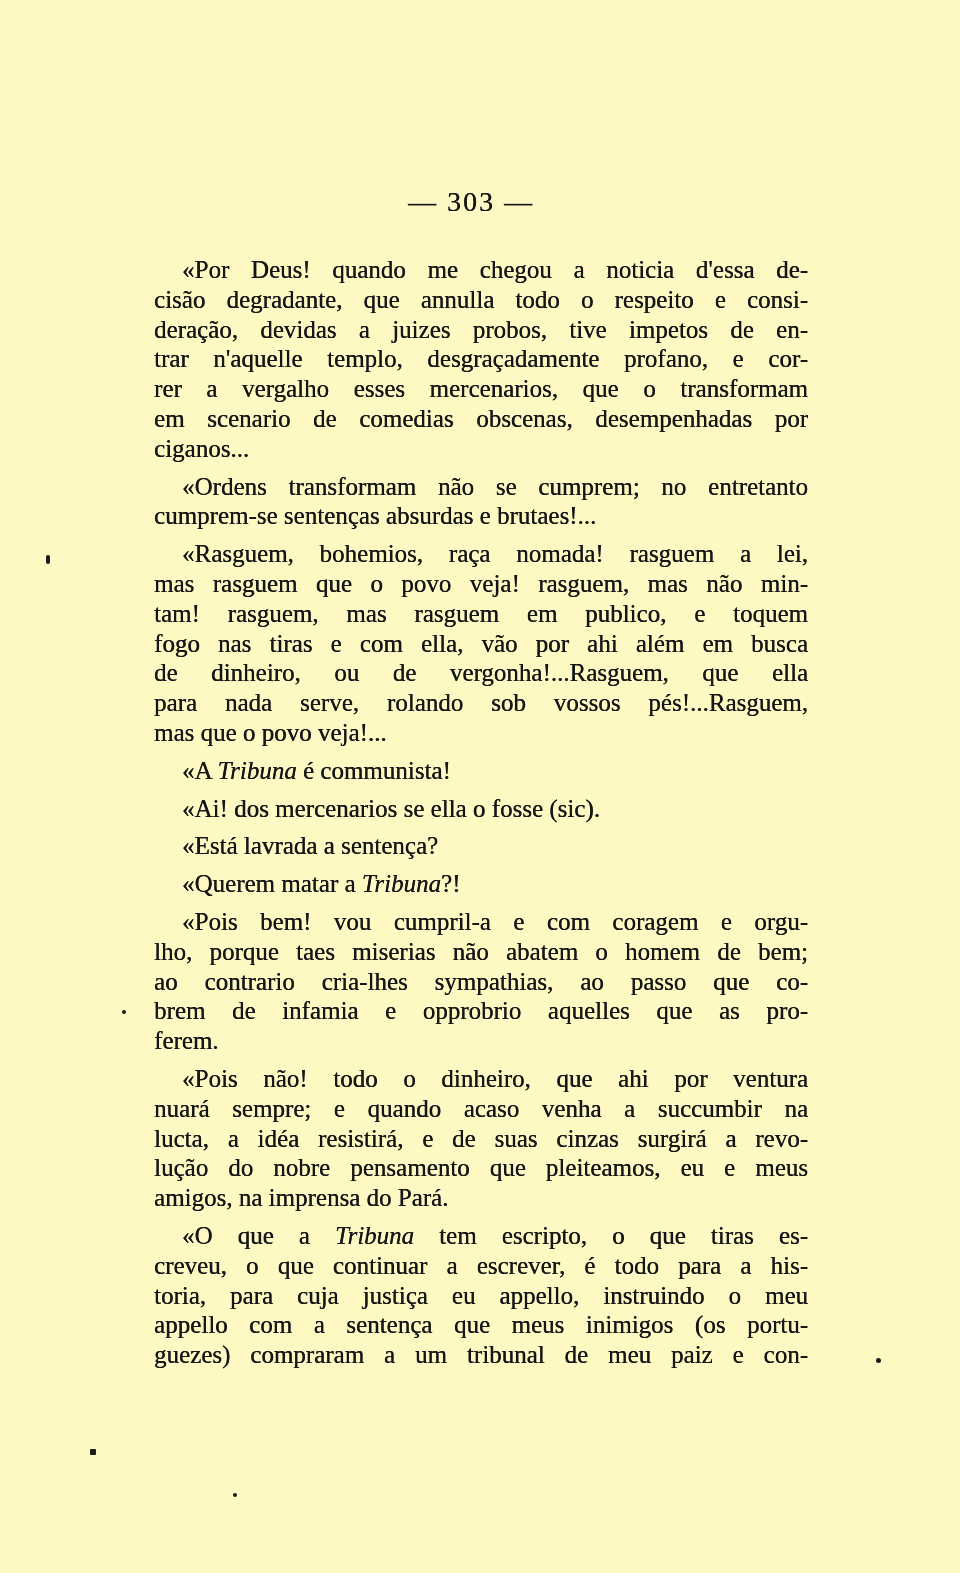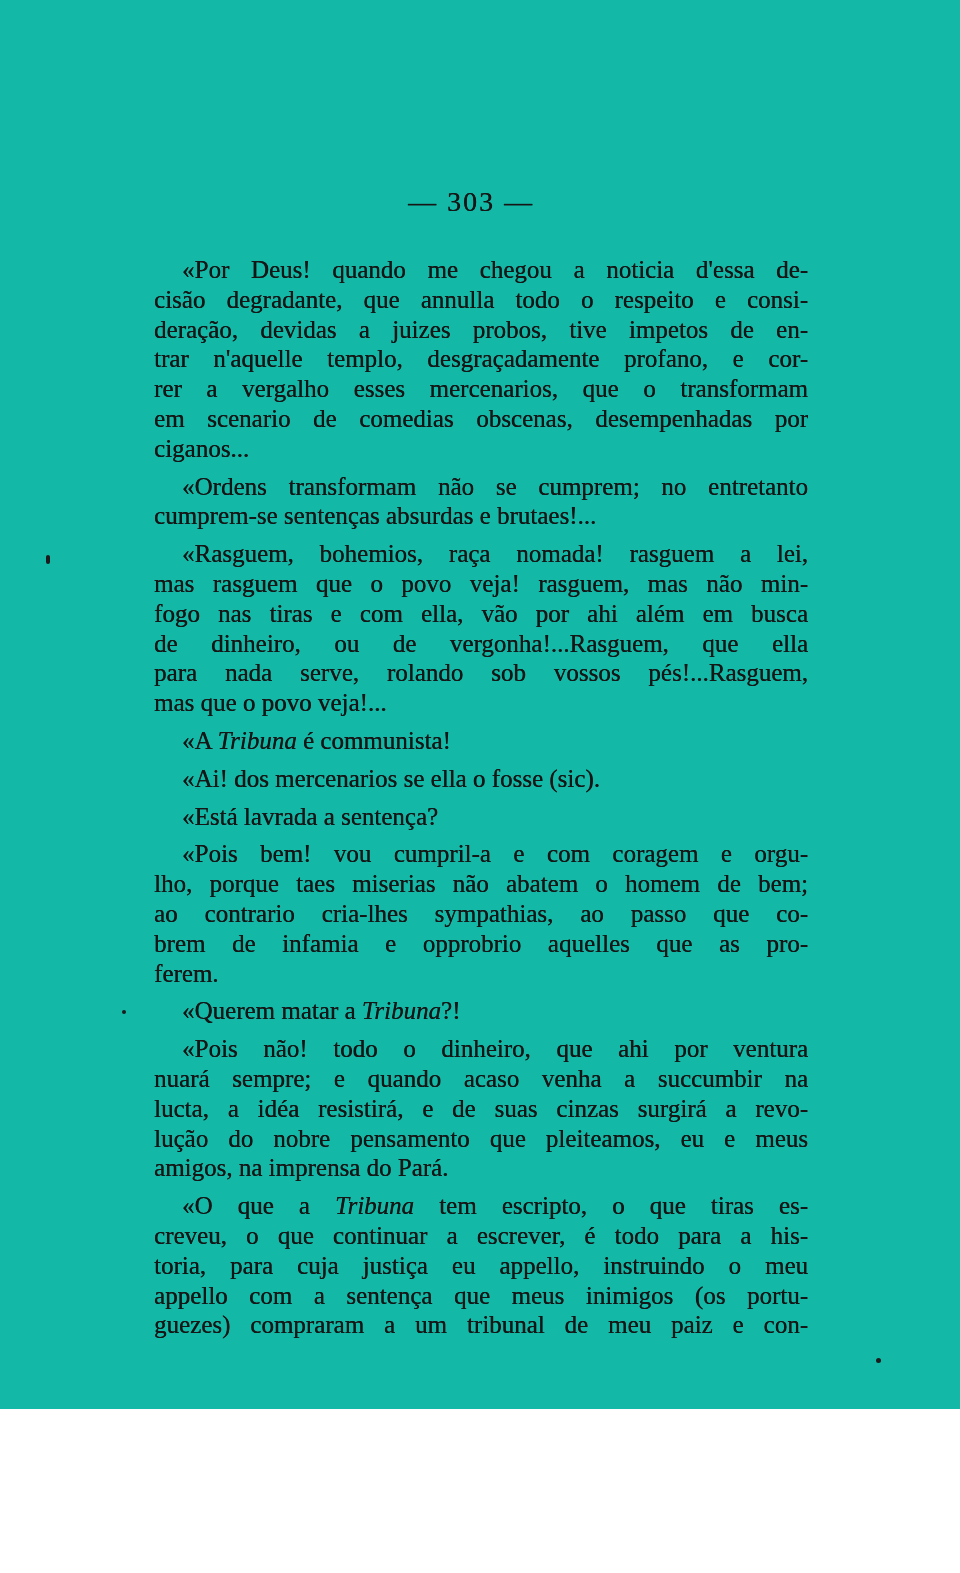--- a/index.html
+++ b/index.html
@@ -3,22 +3,22 @@
 <meta charset="utf-8">
 <style>
   html, body {
     margin: 0;
     padding: 0;
     background: #ffffff;
   }
   .page {
     position: relative;
     width: 960px;
-    height: 1409px;
-    background: #14b8a6;
+    height: 1573px;
+    background: #fef9c3;
     color: #161616;
     font-family: "Liberation Serif", "DejaVu Serif", serif;
     overflow: hidden;
   }
   .page-number {
     position: absolute;
     top: 186px;
     left: 146px;
     width: 650px;
     text-align: center;
@@ -74,43 +74,44 @@
         <div class="line"><span>em scenario de comedias obscenas, desempenhadas por</span></div>
         <div class="line last"><span>ciganos...</span></div>
       </div>
       <div class="paragraph">
         <div class="line first"><span>«Ordens transformam não se cumprem; no entretanto</span></div>
         <div class="line last"><span>cumprem-se sentenças absurdas e brutaes!...</span></div>
       </div>
       <div class="paragraph">
         <div class="line first"><span>«Rasguem, bohemios, raça nomada! rasguem a lei,</span></div>
         <div class="line"><span>mas rasguem que o povo veja! rasguem, mas não min-</span></div>
+        <div class="line"><span>tam! rasguem, mas rasguem em publico, e toquem</span></div>
         <div class="line"><span>fogo nas tiras e com ella, vão por ahi além em busca</span></div>
         <div class="line"><span>de dinheiro, ou de vergonha!...Rasguem, que ella</span></div>
         <div class="line"><span>para nada serve, rolando sob vossos pés!...Rasguem,</span></div>
         <div class="line last"><span>mas que o povo veja!...</span></div>
       </div>
       <div class="paragraph">
         <div class="line first last"><span>«A </span><em>Tribuna</em><span> é communista!</span></div>
       </div>
       <div class="paragraph">
         <div class="line first last"><span>«Ai! dos mercenarios se ella o fosse (sic).</span></div>
       </div>
       <div class="paragraph">
         <div class="line first last"><span>«Está lavrada a sentença?</span></div>
       </div>
       <div class="paragraph">
+        <div class="line first last"><span>«Querem matar a </span><em>Tribuna</em><span>?!</span></div>
+      </div>
+      <div class="paragraph">
         <div class="line first"><span>«Pois bem! vou cumpril-a e com coragem e orgu-</span></div>
         <div class="line"><span>lho, porque taes miserias não abatem o homem de bem;</span></div>
         <div class="line"><span>ao contrario cria-lhes sympathias, ao passo que co-</span></div>
         <div class="line"><span>brem de infamia e opprobrio aquelles que as pro-</span></div>
         <div class="line last"><span>ferem.</span></div>
-      </div>
-      <div class="paragraph">
-        <div class="line first last"><span>«Querem matar a </span><em>Tribuna</em><span>?!</span></div>
       </div>
       <div class="paragraph">
         <div class="line first"><span>«Pois não! todo o dinheiro, que ahi por ventura</span></div>
         <div class="line"><span>nuará sempre; e quando acaso venha a succumbir na</span></div>
         <div class="line"><span>lucta, a idéa resistirá, e de suas cinzas surgirá a revo-</span></div>
         <div class="line"><span>lução do nobre pensamento que pleiteamos, eu e meus</span></div>
         <div class="line last"><span>amigos, na imprensa do Pará.</span></div>
       </div>
       <div class="paragraph">
         <div class="line first"><span>«O que a </span><em>Tribuna</em><span> tem escripto, o que tiras es-</span></div>

